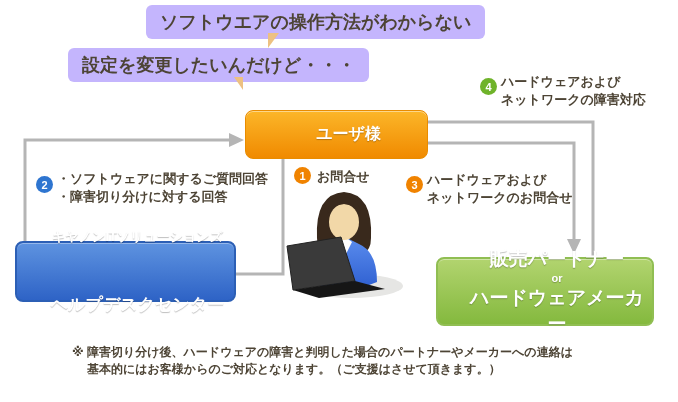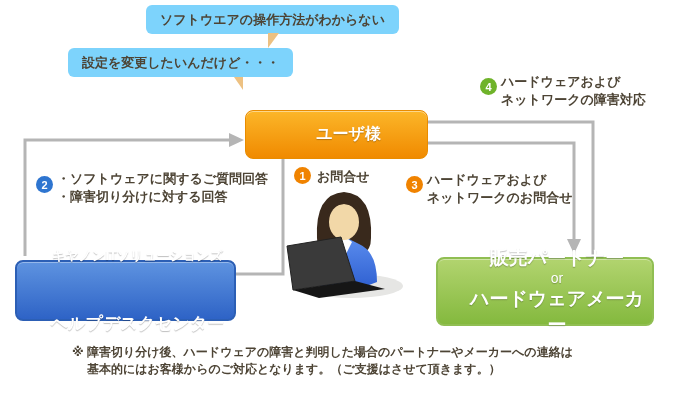--- a/index.html
+++ b/index.html
@@ -1,43 +1,43 @@
 <!DOCTYPE html>
 <html><head>
 <meta charset="utf-8">
 <style>
   html,body{margin:0;padding:0;background:#fff;}
   body{font-family:"Liberation Sans","DejaVu Sans",sans-serif;}
   .canvas{position:relative;width:678px;height:402px;background:#fff;overflow:hidden;}
 
   
-  .bubble{position:absolute;background:#7dd3fc;color:#4D4435;font-weight:bold;
-    font-size:13px;line-height:1;padding:8px 14px;border-radius:6px;white-space:nowrap;text-align:right;}
+  .bubble{position:absolute;background:#c4b5fd;color:#4D4435;font-weight:bold;
+    font-size:18px;line-height:1;padding:8px 14px;border-radius:6px;white-space:nowrap;text-align:right;}
   .tail{position:absolute;width:0;height:0;}
   .tail-sw{border-top:15px solid #EDC182;border-right:11px solid transparent;}
   .tail-se{border-top:13px solid #EDC182;border-left:9px solid transparent;}
 
   
   .node{position:absolute;border-radius:8px;color:#fff;text-align:center;
     display:flex;flex-direction:column;justify-content:center;
     text-shadow:0 1px 1px rgba(0,0,0,0.25);padding-left:24px;}
   .node-user{left:245px;top:110px;width:157px;height:47px;
     background:linear-gradient(#FCB629,#F08A00);border:1px solid #E98C00;
     box-shadow:inset 0 1px 0 rgba(255,255,255,0.45);
     font-size:16px;font-weight:bold;}
-  .node-helpdesk{left:15px;top:260px;width:193px;height:57px;
+  .node-helpdesk{left:15px;top:241px;width:193px;height:57px;
     background:linear-gradient(#5E93E0,#2E63C6);border:2px solid #2C5FB5;
     box-shadow:inset 0 1px 0 rgba(255,255,255,0.35);gap:45px;}
   .node-helpdesk .l1{font-size:13px;font-weight:bold;}
   .node-helpdesk .l2{font-size:17px;font-weight:bold;margin-top:2px;}
   .node-partner{left:436px;top:257px;width:190px;height:65px;
     background:linear-gradient(#B2D46F,#84B93E);border:2px solid #90BE52;
     box-shadow:inset 0 1px 0 rgba(255,255,255,0.4);}
   .node-partner .l1,.node-partner .l3{font-size:19px;font-weight:bold;}
-  .node-partner .l2{font-size:14px;font-weight:normal;line-height:1.1;}
+  .node-partner .l2{font-size:11px;font-weight:bold;line-height:1.1;}
 
   
   .badge{position:absolute;width:17px;height:17px;border-radius:50%;color:#fff;
     font-size:11px;font-weight:bold;display:flex;align-items:center;justify-content:center;}
   .badge-orange{background:#F08300;}
   .badge-blue{background:#2E75D0;}
   .badge-green{background:#6FB32A;}
   .steptext{position:absolute;color:#4D4435;font-size:13px;font-weight:bold;line-height:18px;white-space:nowrap;}
 
   

